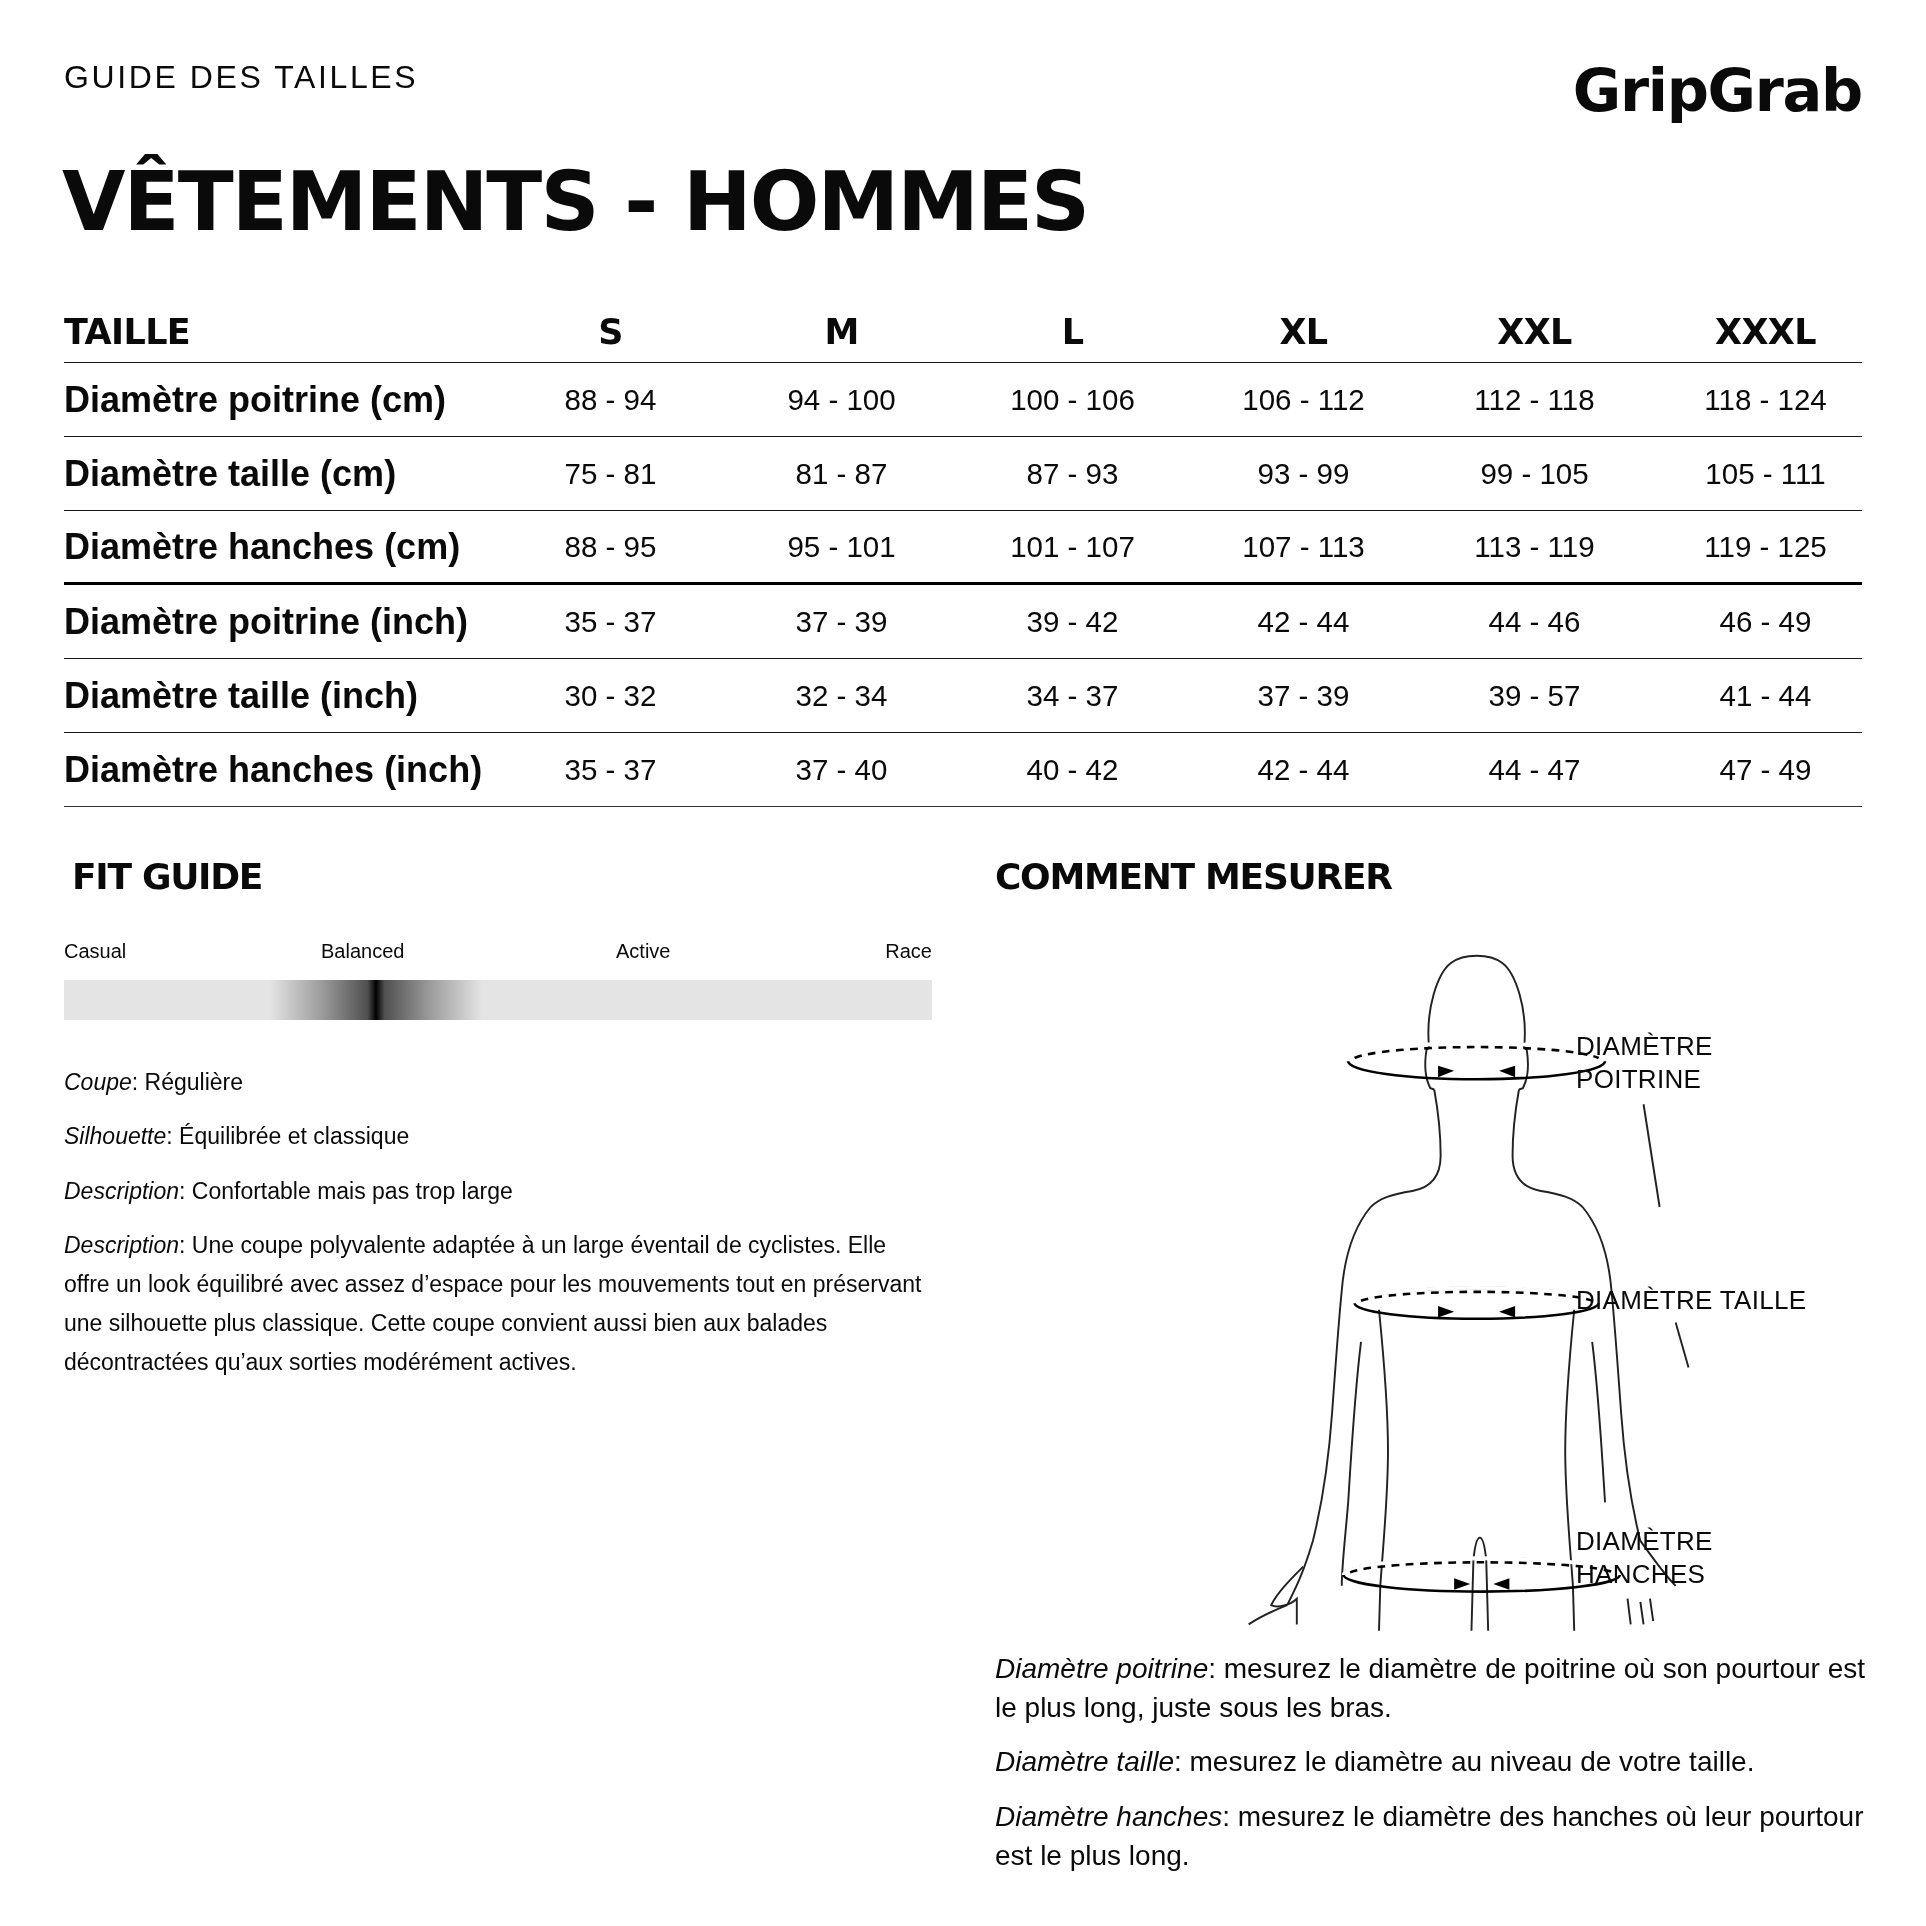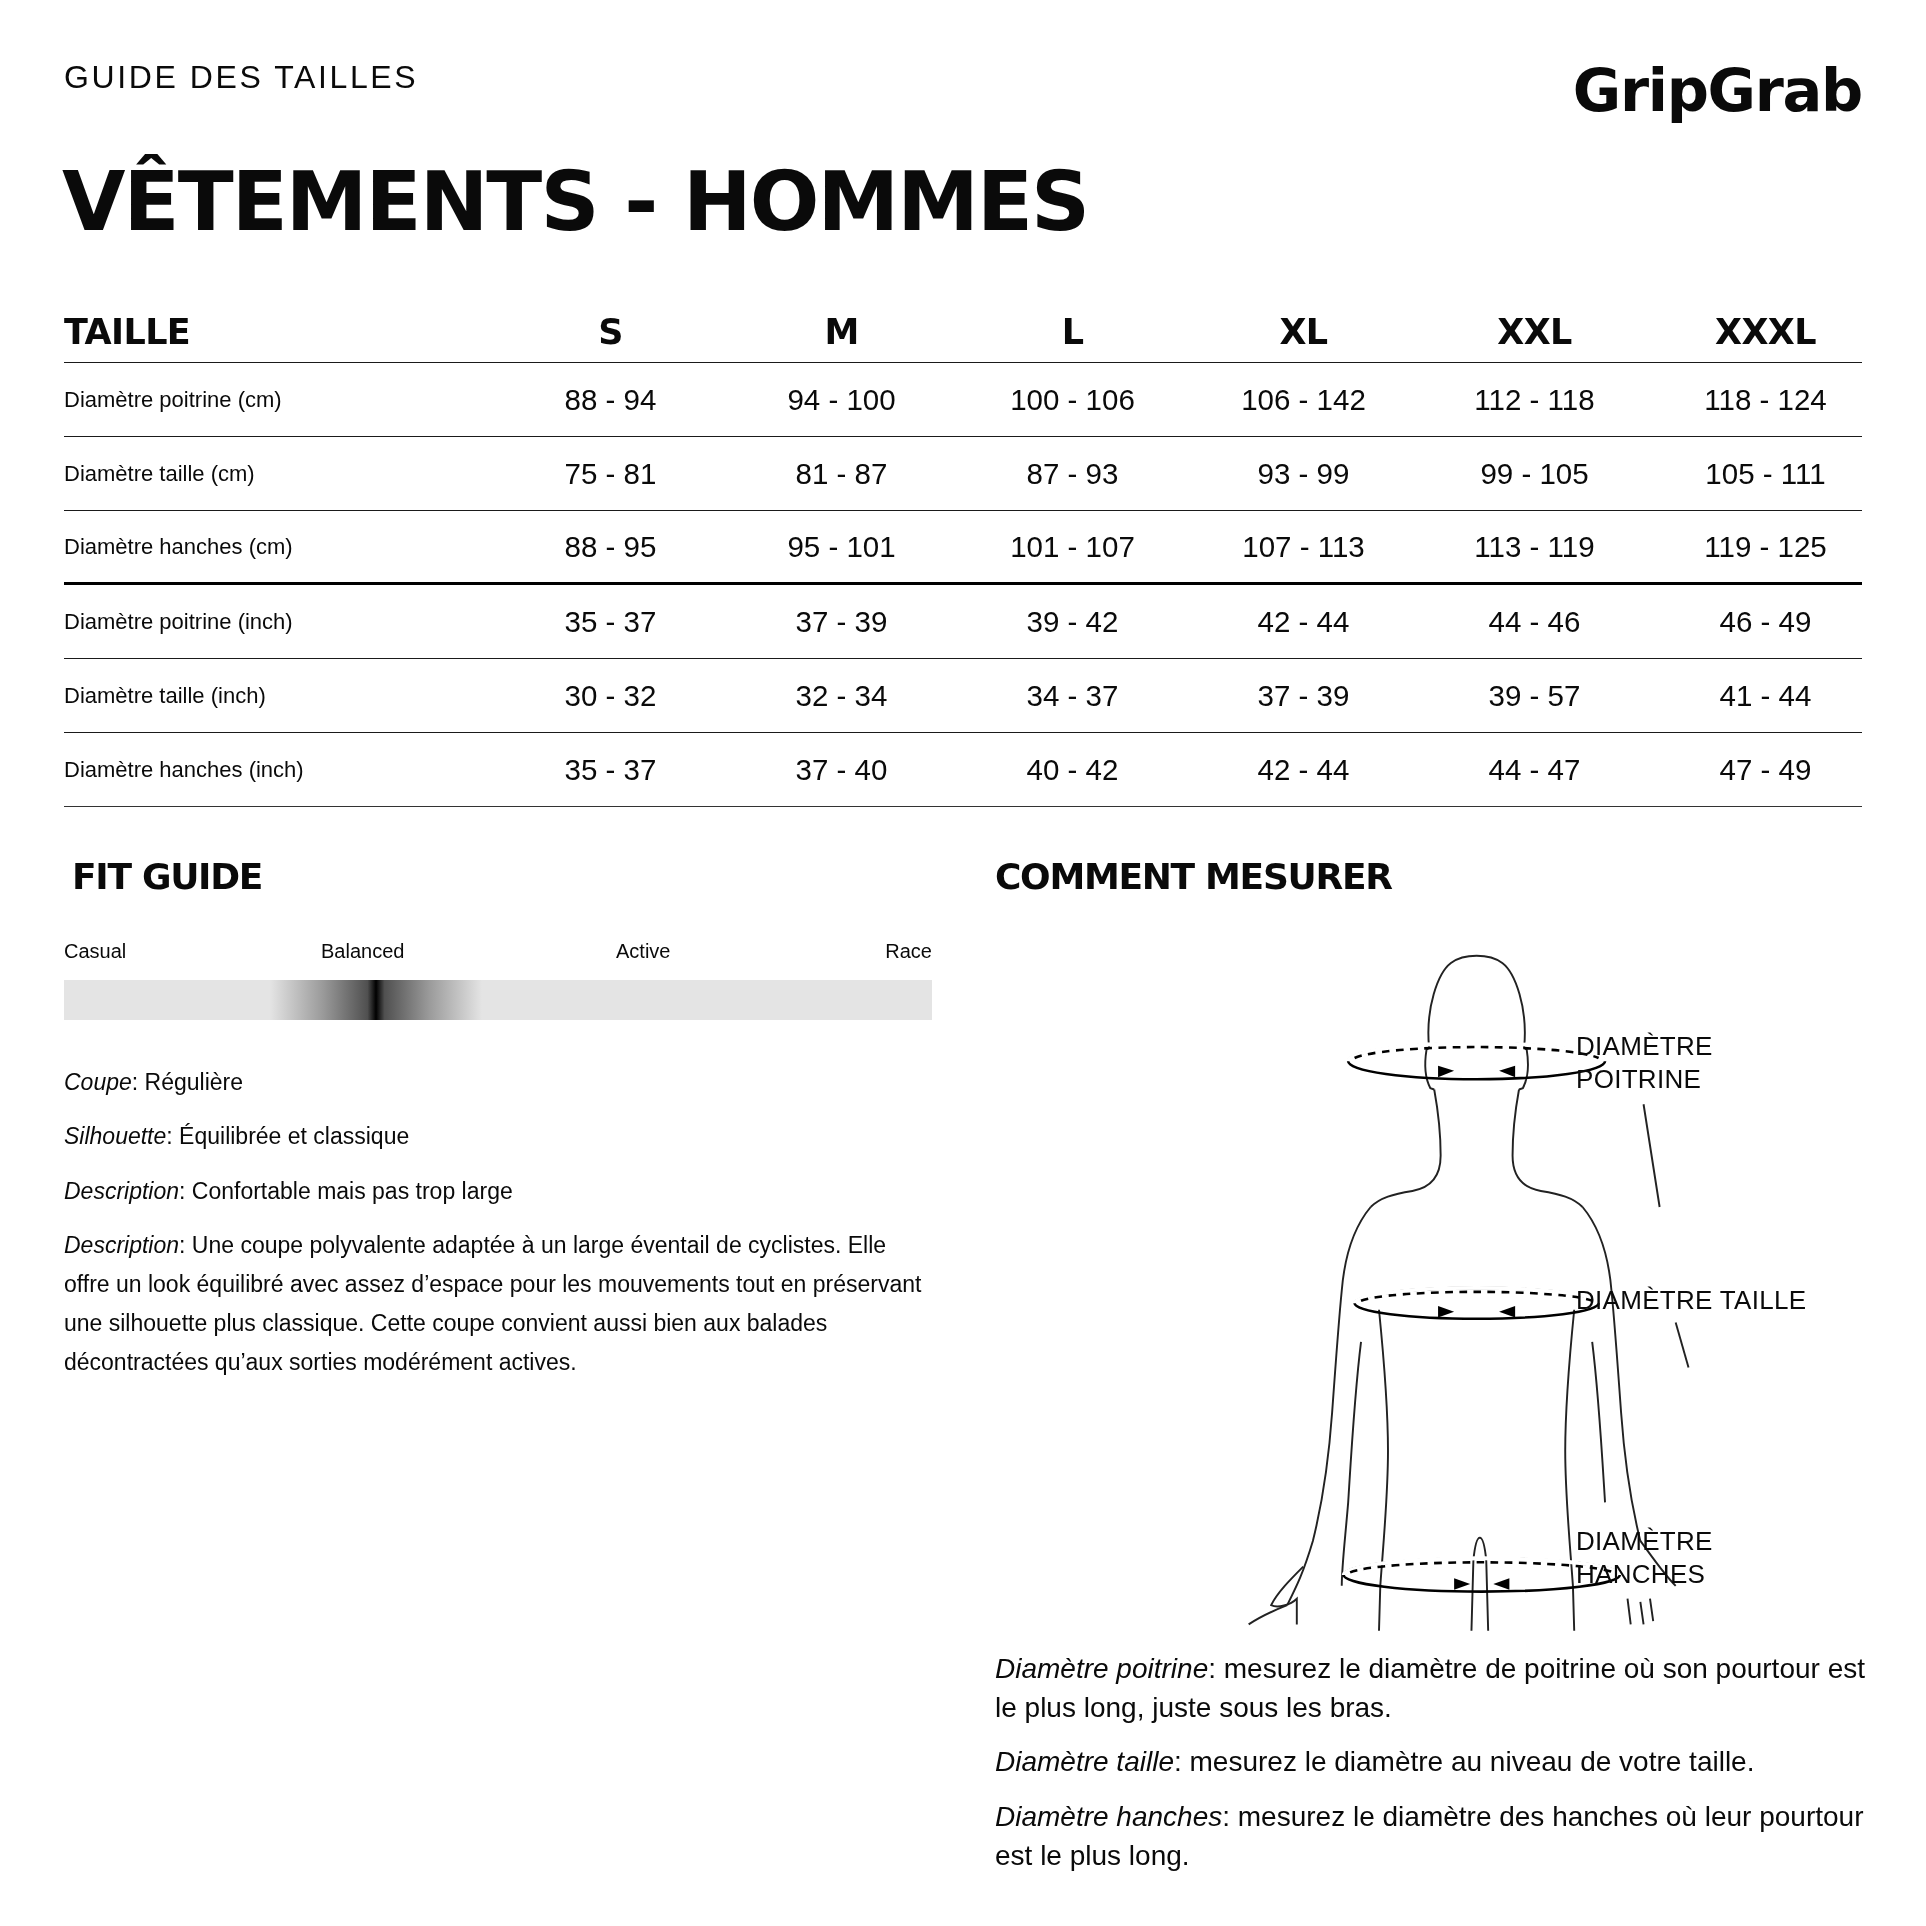--- a/index.html
+++ b/index.html
@@ -9,21 +9,21 @@
   .kicker { position: absolute; left: 64px; top: 59px; font-size: 32px; letter-spacing: 2.6px; font-weight: 400; }
   .logo { position: absolute; right: 64px; top: 56px; font-size: 59px; font-weight: 700; letter-spacing: -1.3px; font-family: "DejaVu Sans", sans-serif; }
   .title { position: absolute; left: 62px; top: 161px; font-size: 82px; font-weight: 700; letter-spacing: -1.9px; line-height: 1; font-family: "DejaVu Sans", sans-serif; }
 
   
   .size-table { position: absolute; left: 64px; top: 302px; width: 1798px; }
   .t-row { position: relative; height: 74px; border-bottom: 1.9px solid #1a1a1a; display: flex; align-items: center; }
   .t-row.head { height: 61px; border-bottom: 1.9px solid #1a1a1a; align-items: center; }
   .t-row.sep { border-bottom: 3.9px solid #000; }
   .t-row.last { border-bottom: 1.9px solid #333; }
-  .t-label { position: absolute; left: 0; font-size: 22px; font-weight: 400; }
+  .t-label { position: absolute; left: 0; font-size: 36px; font-weight: 700; }
   .t-row.head .t-label, .t-row.head .t-cell { font-weight: 700; font-size: 35px; font-family: "DejaVu Sans", sans-serif; letter-spacing: -0.6px; }
   .t-cell { position: absolute; width: 193px; margin-left: -96px; text-align: center; font-size: 29.5px; }
   .c0 { left: 546px; } .c1 { left: 777px; } .c2 { left: 1008px; }
   .c3 { left: 1239px; } .c4 { left: 1470px; } .c5 { left: 1701px; }
 
   
   .section-h { position: absolute; font-size: 36px; font-weight: 700; font-family: "DejaVu Sans", sans-serif; letter-spacing: -1.3px; }
   .fit-h { left: 72px; top: 856px; }
   .how-h { left: 995px; top: 856px; }
   .fit-labels { position: absolute; left: 64px; top: 928px; width: 868px; height: 39px; }
@@ -59,21 +59,21 @@
     <span class="t-cell c2">L</span>
     <span class="t-cell c3">XL</span>
     <span class="t-cell c4">XXL</span>
     <span class="t-cell c5">XXXL</span>
   </div>
   <div class="t-row">
     <span class="t-label">Diamètre poitrine (cm)</span>
     <span class="t-cell c0">88 - 94</span>
     <span class="t-cell c1">94 - 100</span>
     <span class="t-cell c2">100 - 106</span>
-    <span class="t-cell c3">106 - 142</span>
+    <span class="t-cell c3">106 - 112</span>
     <span class="t-cell c4">112 - 118</span>
     <span class="t-cell c5">118 - 124</span>
   </div>
   <div class="t-row">
     <span class="t-label">Diamètre taille (cm)</span>
     <span class="t-cell c0">75 - 81</span>
     <span class="t-cell c1">81 - 87</span>
     <span class="t-cell c2">87 - 93</span>
     <span class="t-cell c3">93 - 99</span>
     <span class="t-cell c4">99 - 105</span>

